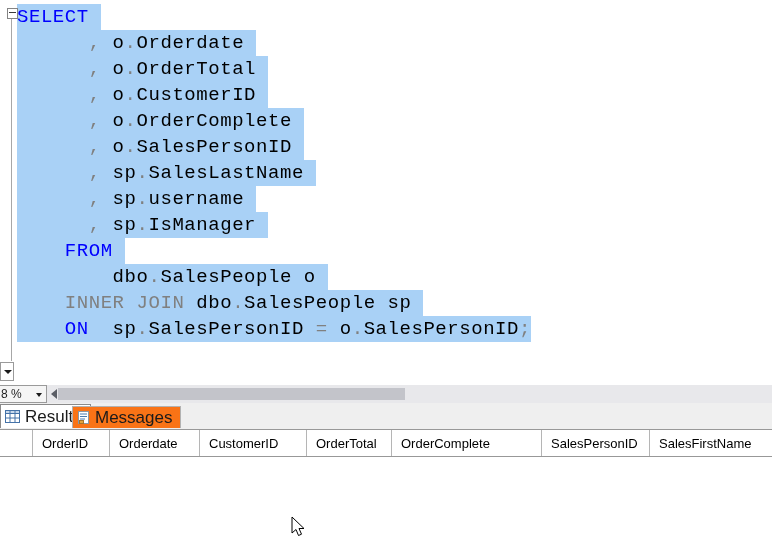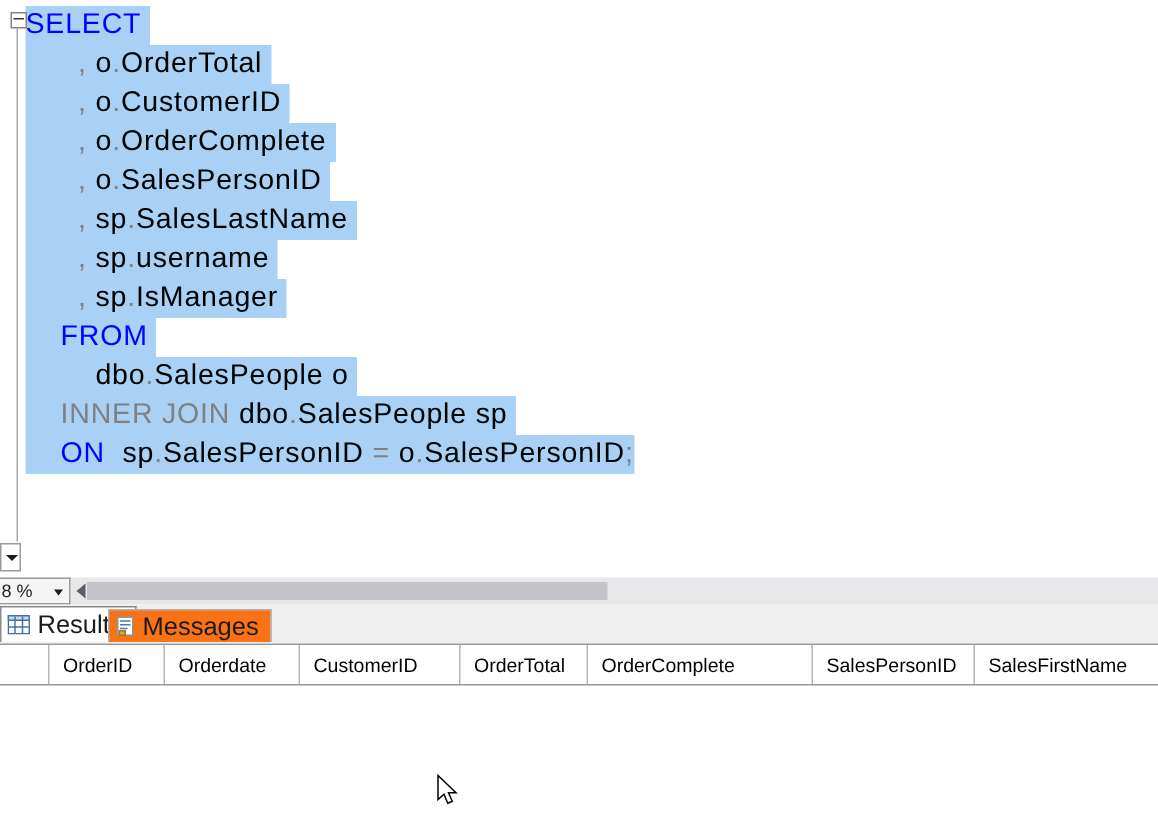--- a/index.html
+++ b/index.html
@@ -15,21 +15,21 @@
     position:absolute; left:7px; top:8px; width:9px; height:9px;
     border:1px solid #848484; background:#fff; z-index:3;
   }
   .fold-box .minus{position:absolute; left:1px; right:1px; top:3px; height:1px; background:#3b3b3b;}
   .fold-line{position:absolute; left:11px; top:19px; width:1px; height:342px; background:#a7a7a7;}
   .code-area{position:absolute; left:0; top:4px; width:772px;}
   .code-line{height:26px; line-height:26px; padding-left:17px; white-space:pre;}
   .sel-span{
     display:inline-block; height:26px; line-height:26px;
     background:var(--sel,#A9D1F6); white-space:pre;
-    font-family:Liberation Sans, sans-serif; font-size:19px; letter-spacing:0.55px;
+    font-family:Liberation Mono, monospace; font-size:19px; letter-spacing:0.55px;
   }
   .tok-k{color:var(--kw,#0000FF);}
   .tok-g{color:var(--op,#808080);}
   .tok-p{color:var(--id,#000000);}
 
   
   .corner-btn{
     position:absolute; left:0; top:362px; width:14px; height:19px;
     background:#fff; border:1px solid #9a9a9a; box-sizing:border-box; z-index:4;
   }
@@ -90,20 +90,21 @@
 
 <div class="screen">
 
   <div class="editor">
     <div class="fold-box">
         <div class="minus"></div>
       </div>
     <div class="fold-line"></div>
     <div class="code-area">
         <div class="code-line"><span class="sel-span"><span class="tok-k">SELECT</span> </span></div>
+        <div class="code-line"><span class="sel-span"><span class="tok-p">      </span><span class="tok-g">,</span><span class="tok-p"> o</span><span class="tok-g">.</span><span class="tok-p">Orderdate</span> </span></div>
         <div class="code-line"><span class="sel-span"><span class="tok-p">      </span><span class="tok-g">,</span><span class="tok-p"> o</span><span class="tok-g">.</span><span class="tok-p">OrderTotal</span> </span></div>
         <div class="code-line"><span class="sel-span"><span class="tok-p">      </span><span class="tok-g">,</span><span class="tok-p"> o</span><span class="tok-g">.</span><span class="tok-p">CustomerID</span> </span></div>
         <div class="code-line"><span class="sel-span"><span class="tok-p">      </span><span class="tok-g">,</span><span class="tok-p"> o</span><span class="tok-g">.</span><span class="tok-p">OrderComplete</span> </span></div>
         <div class="code-line"><span class="sel-span"><span class="tok-p">      </span><span class="tok-g">,</span><span class="tok-p"> o</span><span class="tok-g">.</span><span class="tok-p">SalesPersonID</span> </span></div>
         <div class="code-line"><span class="sel-span"><span class="tok-p">      </span><span class="tok-g">,</span><span class="tok-p"> sp</span><span class="tok-g">.</span><span class="tok-p">SalesLastName</span> </span></div>
         <div class="code-line"><span class="sel-span"><span class="tok-p">      </span><span class="tok-g">,</span><span class="tok-p"> sp</span><span class="tok-g">.</span><span class="tok-p">username</span> </span></div>
         <div class="code-line"><span class="sel-span"><span class="tok-p">      </span><span class="tok-g">,</span><span class="tok-p"> sp</span><span class="tok-g">.</span><span class="tok-p">IsManager</span> </span></div>
         <div class="code-line"><span class="sel-span"><span class="tok-p">    </span><span class="tok-k">FROM</span> </span></div>
         <div class="code-line"><span class="sel-span"><span class="tok-p">        dbo</span><span class="tok-g">.</span><span class="tok-p">SalesPeople o</span> </span></div>
         <div class="code-line"><span class="sel-span"><span class="tok-p">    </span><span class="tok-g">INNER JOIN</span><span class="tok-p"> dbo</span><span class="tok-g">.</span><span class="tok-p">SalesPeople sp</span> </span></div>

